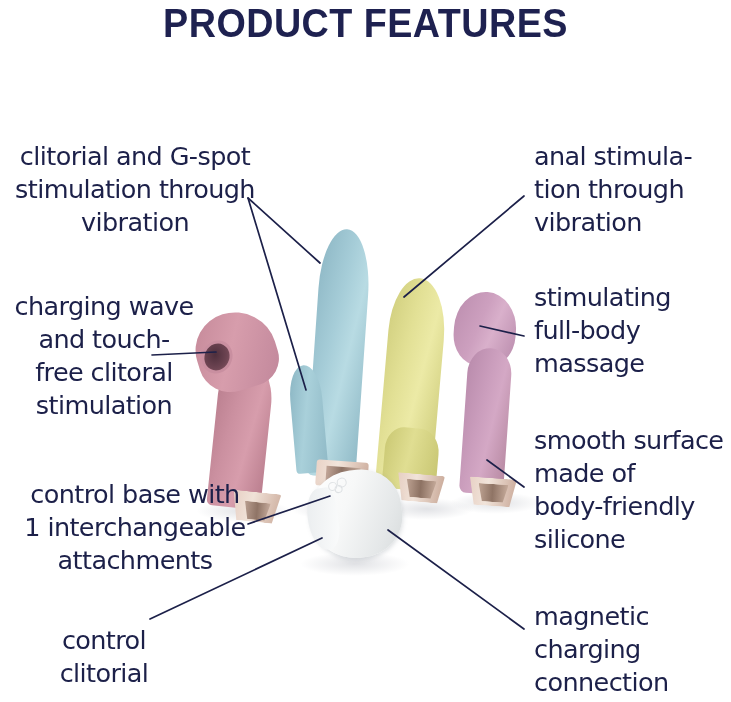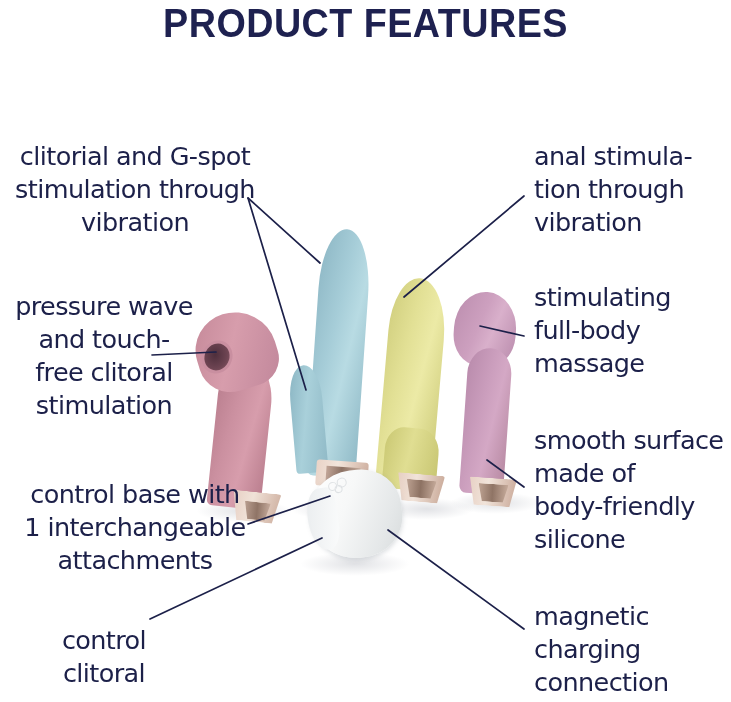--- a/index.html
+++ b/index.html
@@ -257,31 +257,31 @@
       <line x1="524" y1="336" x2="480" y2="326"></line>
       <line x1="524" y1="487" x2="487" y2="460"></line>
       <line x1="524" y1="629" x2="388" y2="530"></line>
     </g>
   </svg>
 
   <div class="cap left" style="left:4px;top:140px;width:262px;">clitorial and G-spot
 stimulation through
 vibration</div>
 
-  <div class="cap left" style="left:4px;top:290px;width:200px;">pressure wave
+  <div class="cap left" style="left:4px;top:290px;width:200px;">charging wave
 and touch-
 free clitoral
 stimulation</div>
 
   <div class="cap left" style="left:4px;top:478px;width:262px;">control base with
 1 interchangeable
 attachments</div>
 
   <div class="cap left" style="left:4px;top:624px;width:200px;">control
-clitoral</div>
+clitorial</div>
 
   <div class="cap right" style="left:534px;top:140px;width:200px;">anal stimula-
 tion through
 vibration</div>
 
   <div class="cap right" style="left:534px;top:281px;width:200px;">stimulating
 full-body
 massage</div>
 
   <div class="cap right" style="left:534px;top:424px;width:200px;">smooth surface

